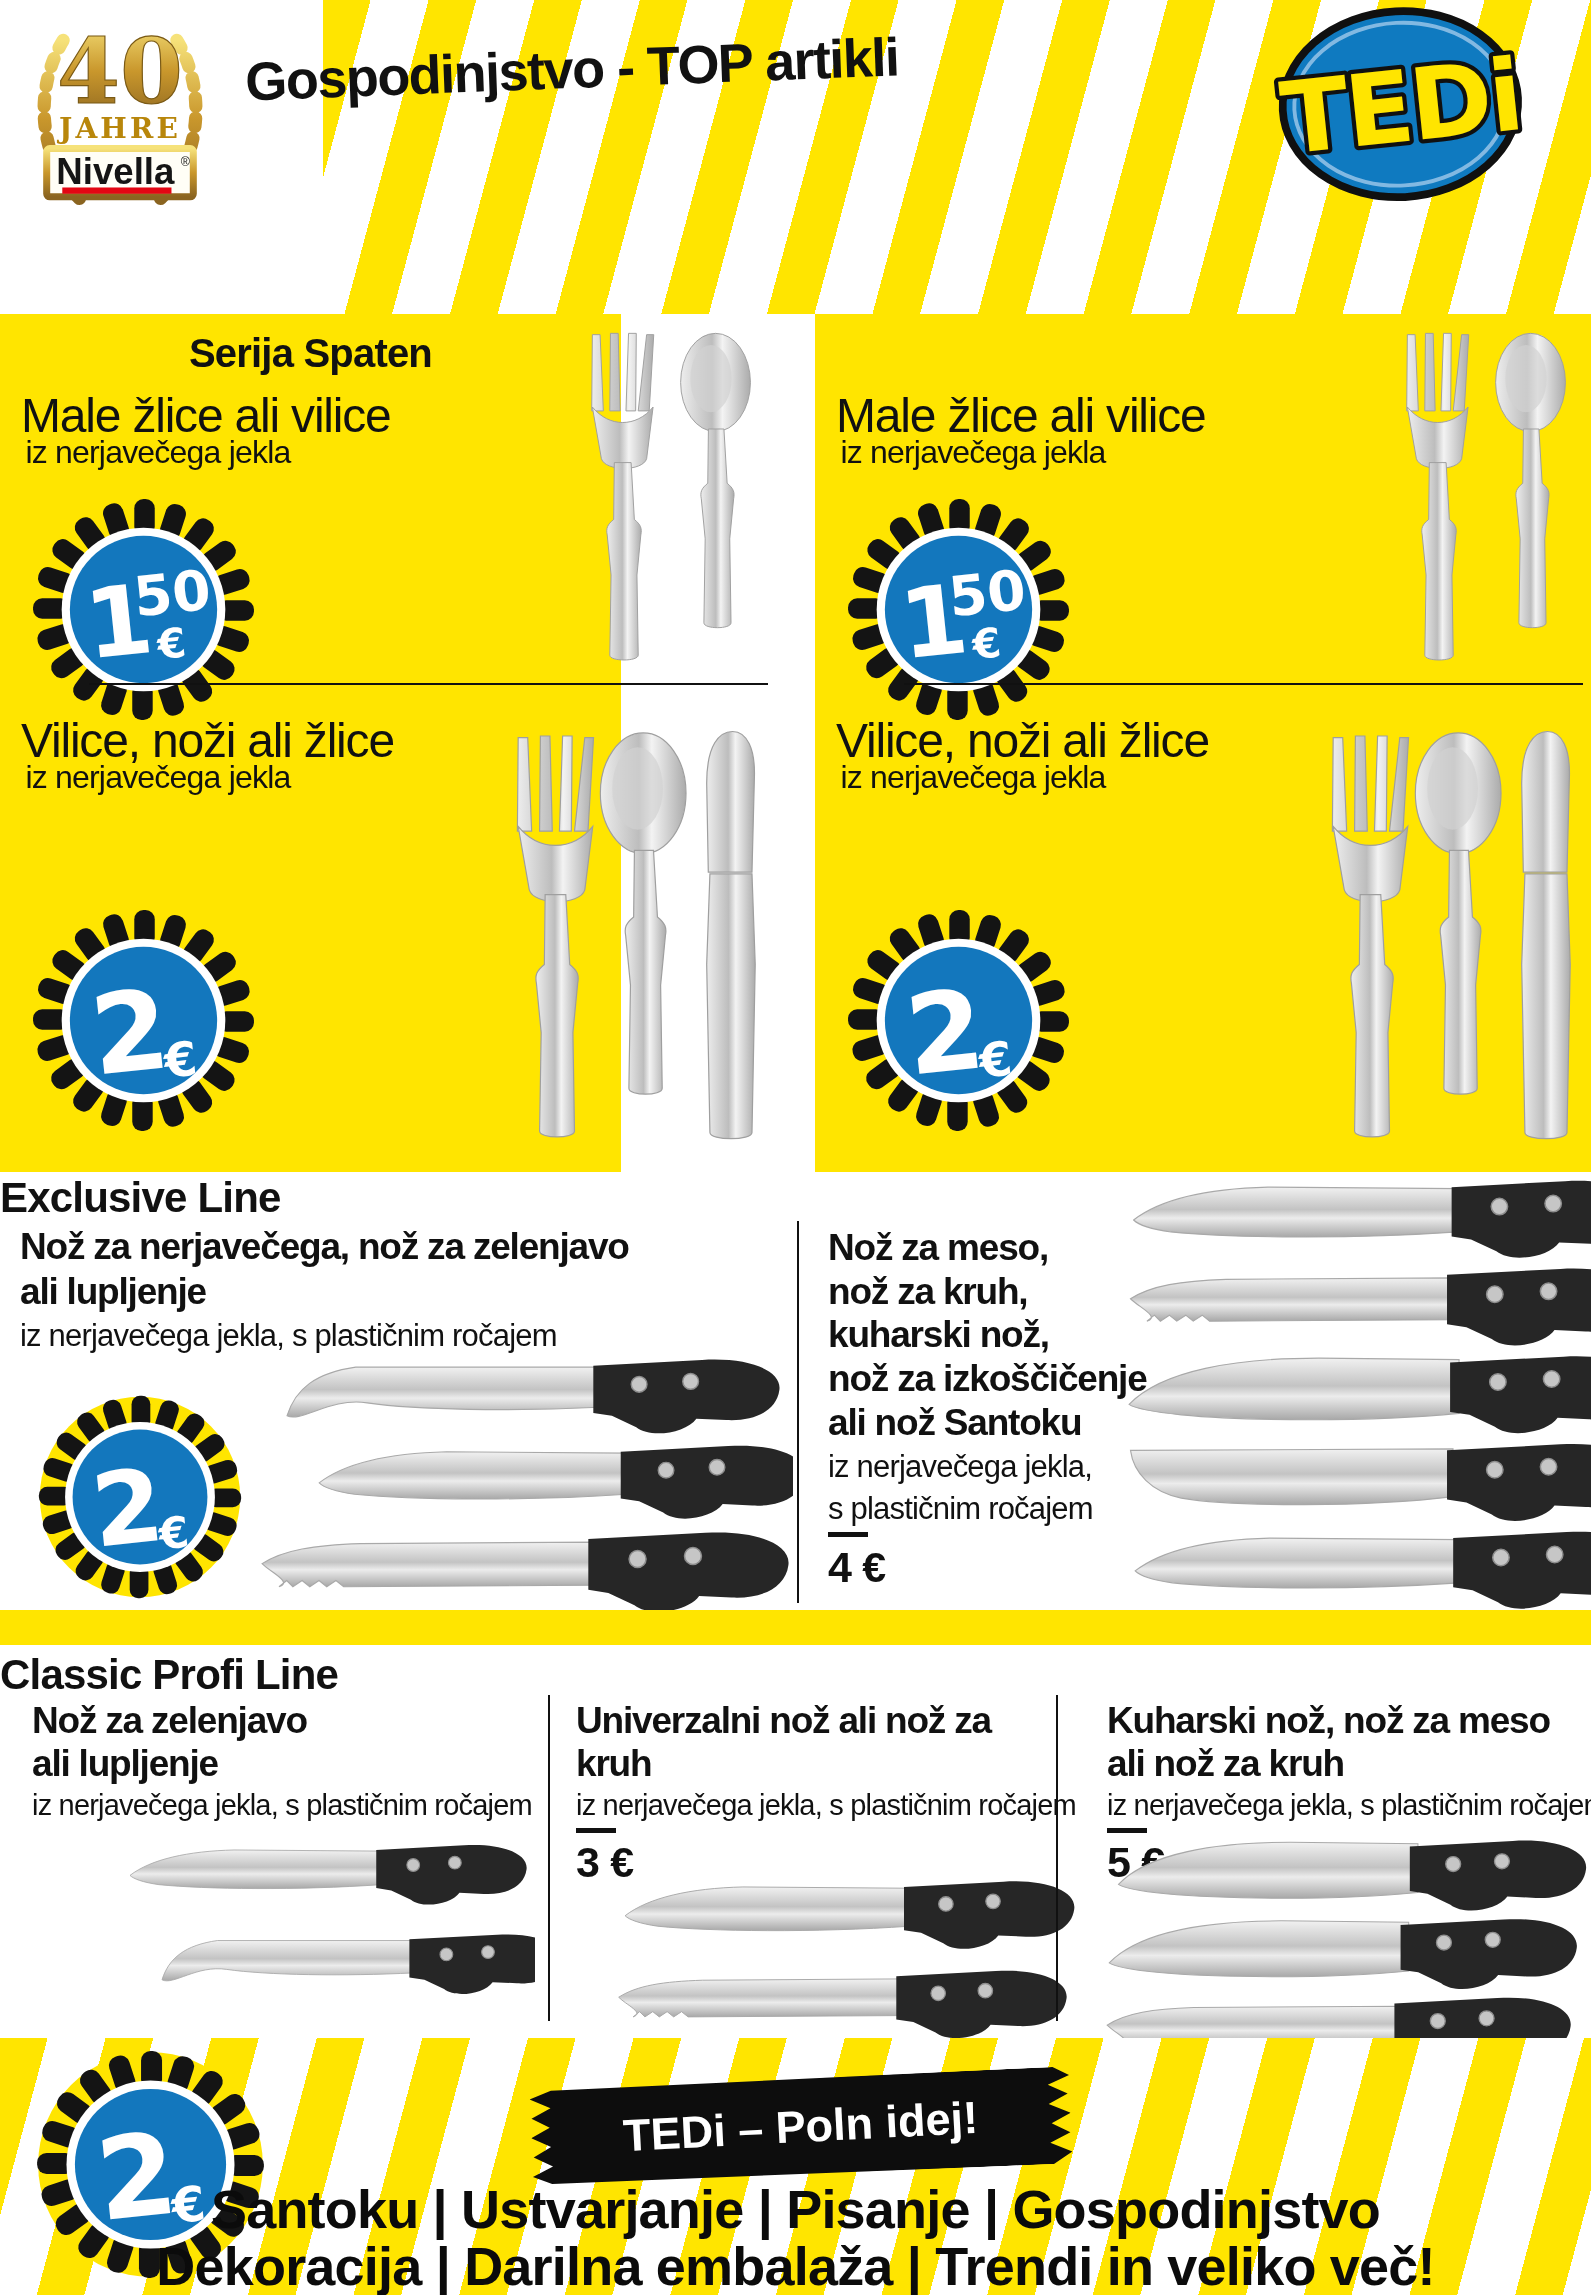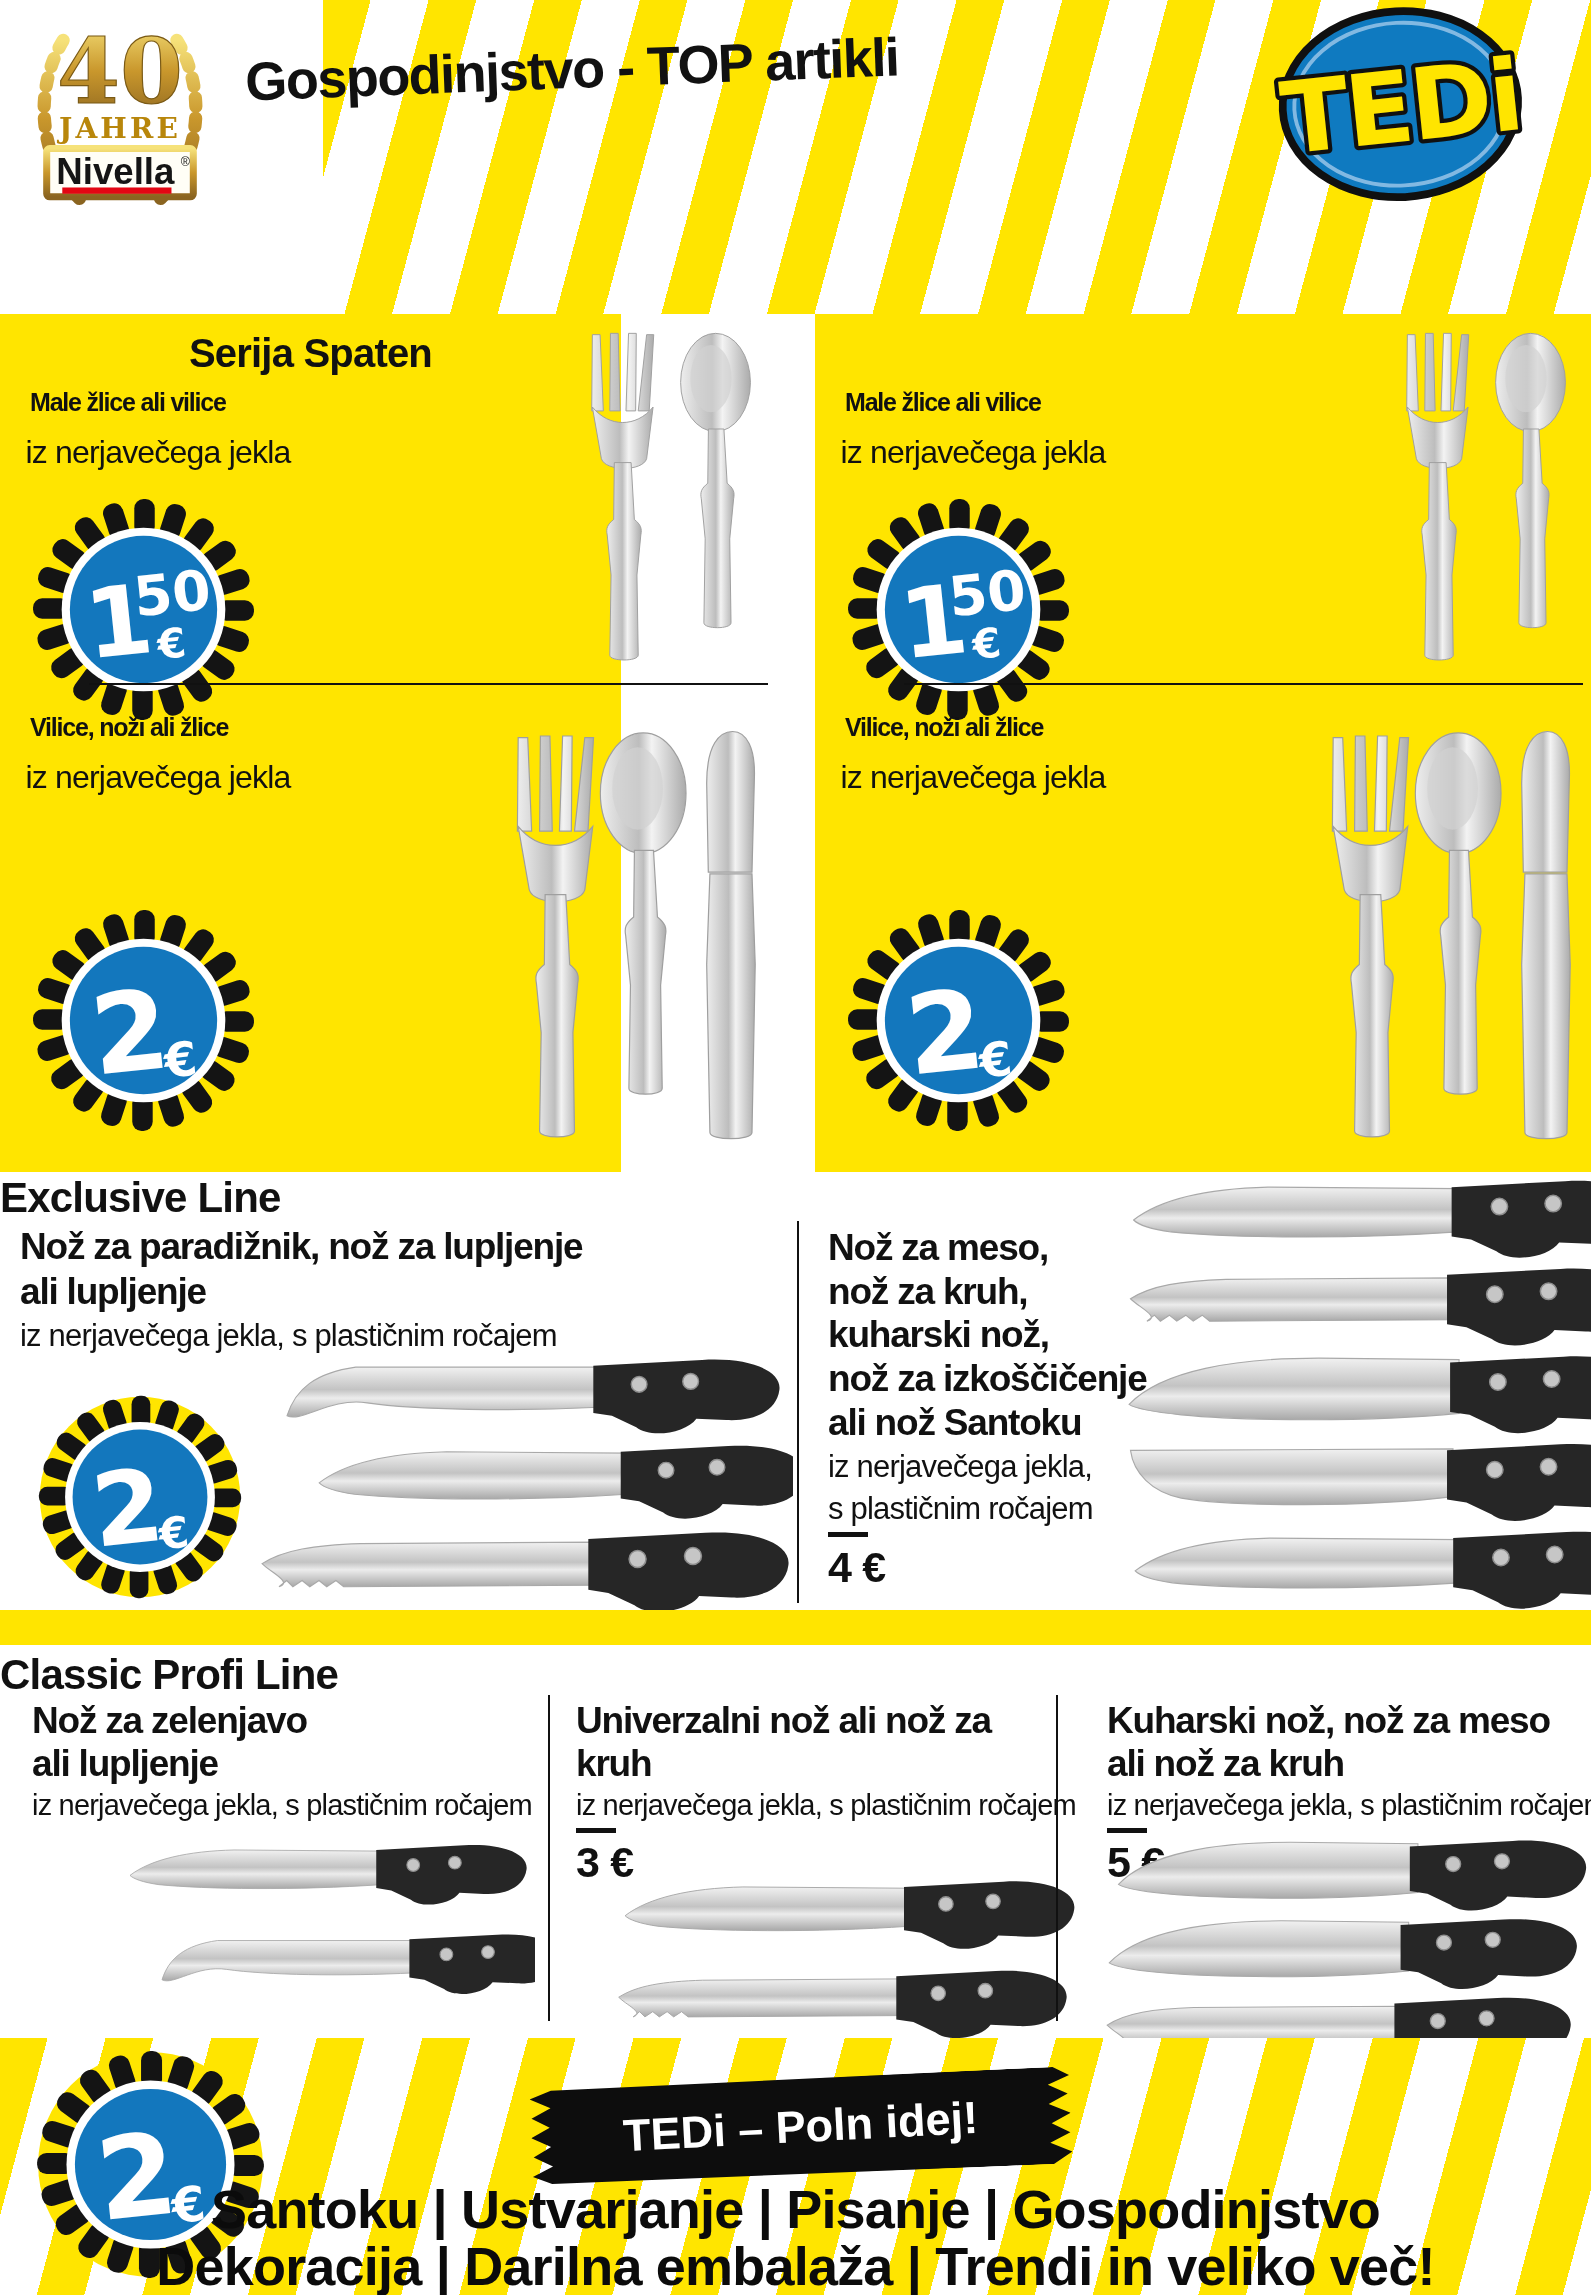--- a/index.html
+++ b/index.html
@@ -19,21 +19,21 @@
     left:245px;top:38px;font-size:54px;font-weight:bold;letter-spacing:-1.5px;
     white-space:nowrap;transform:rotate(-2.2deg);z-index:2;
   }
   .nivella-logo{left:17px;top:4.6px;width:206px;height:209px;z-index:2;}
   .tedi-logo{left:1272px;top:4.6px;width:257px;height:203px;z-index:2;transform:rotate(-3deg);}
   
   .panel{top:314px;height:858px;background:#FFE500;}
   .panel-left{left:0;width:621px;}
   .panel-right{left:815px;width:776px;}
   .series-title{left:0;top:17px;width:100%;text-align:center;font-size:40px;font-weight:bold;letter-spacing:-0.8px;}
-  .prod-name{left:30px;font-size:25px;font-weight:bold;letter-spacing:-1.2px;white-space:nowrap;}
+  .prod-name{left:21px;font-size:48px;font-weight:normal;letter-spacing:-1.2px;white-space:nowrap;}
   .prod-desc{left:25.4px;font-size:32px;letter-spacing:-0.8px;white-space:nowrap;}
   .pn1{top:74px;} .pd1{top:120px;}
   .panel-divider{left:89px;top:369px;width:679px;height:2.3px;background:#111;}
   .pn2{top:399px;} .pd2{top:445px;}
   .badge{overflow:visible;}
   .badge-a{left:31px;top:183px;width:225px;height:225px;}
   .badge-b{left:31px;top:594px;width:225px;height:225px;}
   .cutlery-1{left:571px;top:12.3px;width:200px;height:348px;}
   .cutlery-2{left:504px;top:411px;width:268px;height:433px;}
   
@@ -285,21 +285,21 @@
     <svg class="abs cutlery-2" viewBox="0 0 348 562">
       <use href="#c-fork" transform="translate(4,10) scale(1.03)"></use>
       <use href="#c-spoon" transform="translate(122,6) scale(1.03)"></use>
       <use href="#c-knife" transform="translate(238,2) scale(1.05)"></use>
     </svg>
   </section>
 
   <section class="abs exclusive">
     <h2 class="abs line-title excl-title" style="margin:0">Exclusive Line</h2>
 
-    <div class="abs sec-name excl-l1">Nož za paradižnik, nož za lupljenje</div>
+    <div class="abs sec-name excl-l1">Nož za nerjavečega, nož za zelenjavo</div>
     <div class="abs sec-name excl-l2">ali lupljenje</div>
     <div class="abs sec-desc excl-desc">iz nerjavečega jekla, s plastičnim ročajem</div>
 
     <svg class="abs excl-knives" viewBox="0 0 720 340">
       <use href="#k-curved" transform="translate(55,6) scale(0.93)"></use>
       <use href="#k-paring" transform="translate(95,118) scale(0.92)"></use>
       <use href="#k-serr" transform="translate(18,230) scale(1.0)"></use>
     </svg>
 
     <svg class="abs badge excl-badge" viewBox="0 0 220 220">

